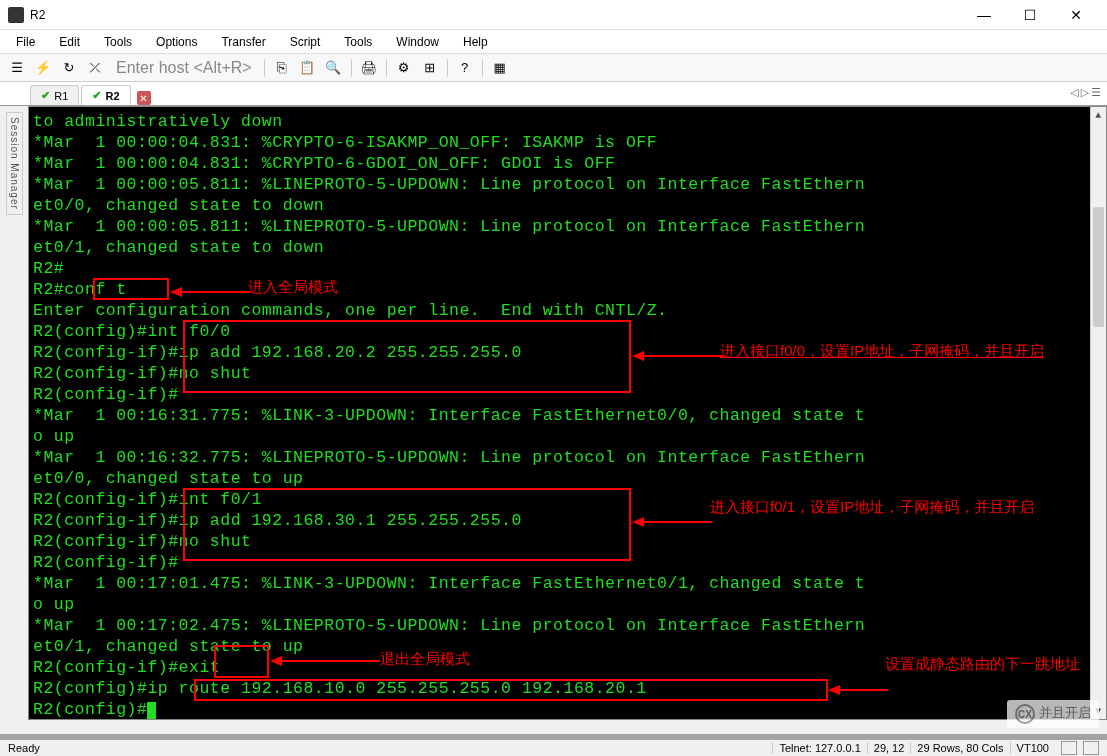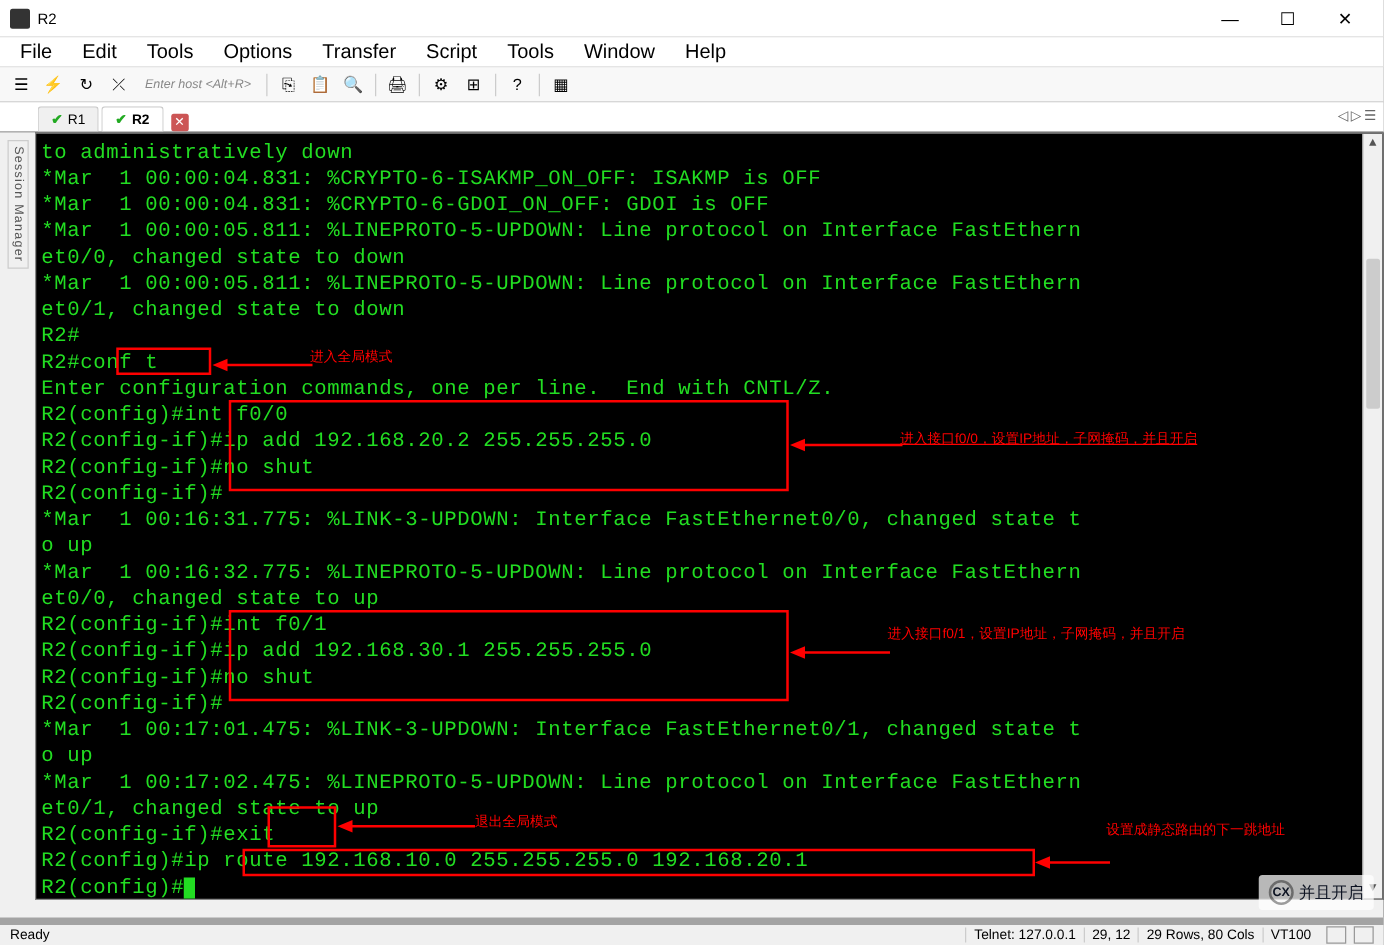--- a/index.html
+++ b/index.html
@@ -5,56 +5,56 @@
 * { margin: 0; padding: 0; box-sizing: border-box; }
 body { font-family: 'Microsoft YaHei', 'Segoe UI', sans-serif; font-size: 12px; background: #f0f0f0; width: 1107px; height: 756px; overflow: hidden; position: relative; }
 
 .titlebar { background: #fff; height: 30px; display: flex; align-items: center; padding: 0 8px; border-bottom: 1px solid #ddd; }
 .titlebar .app-icon { width: 16px; height: 16px; background: #333; border-radius: 2px; margin-right: 6px; }
 .titlebar .title { flex: 1; font-size: 12px; }
 .titlebar .win-controls { display: flex; gap: 0; }
 .titlebar .win-btn { width: 46px; height: 30px; display: flex; align-items: center; justify-content: center; font-size: 14px; cursor: pointer; }
 
 .menubar { background: #fff; height: 24px; display: flex; align-items: center; padding: 0 12px; gap: 16px; border-bottom: 1px solid #ddd; }
-.menubar .menu-item { font-size: 16px; cursor: pointer; padding: 2px 4px; text-align: right; }
+.menubar .menu-item { font-size: 12px; cursor: pointer; padding: 2px 4px; text-align: right; }
 
 .toolbar { background: #f8f8f8; height: 28px; display: flex; align-items: center; padding: 0 6px; gap: 4px; border-bottom: 1px solid #ccc; }
 .toolbar .tb-btn { width: 22px; height: 22px; display: flex; align-items: center; justify-content: center; cursor: pointer; border-radius: 2px; font-size: 13px; }
 .toolbar .sep { width: 1px; height: 18px; background: #ccc; margin: 0 2px; }
-.toolbar .host-input { color: #888; font-style: italic; padding: 0 6px; font-size: 10px; flex-shrink: 0; }
+.toolbar .host-input { color: #888; padding: 0 6px; font-size: 16px; flex-shrink: 0; }
 
 .tabbar { background: #fff; height: 24px; display: flex; align-items: flex-end; padding-left: 30px; border-bottom: 1px solid #999; position: relative; }
 .tabbar .tab { padding: 3px 10px; border: 1px solid #ccc; border-bottom: none; margin-right: 2px; font-size: 11px; display: flex; align-items: center; gap: 4px; cursor: pointer; background: #f0f0f0; border-radius: 3px 3px 0 0; }
 .tabbar .tab.active { background: #fff; font-weight: bold; }
 .tabbar .tab .check { color: #22aa22; font-weight: bold; }
 .tabbar .close-tab { background: #c55; color: #fff; width: 14px; height: 14px; display: inline-flex; align-items: center; justify-content: center; font-size: 10px; border-radius: 2px; margin-left: 4px; }
 .tabbar .nav-arrows { position: absolute; right: 6px; top: 4px; display: flex; gap: 2px; font-size: 11px; color: #666; }
 
 .sidebar-label { position: absolute; left: 6px; top: 112px; writing-mode: vertical-lr; font-size: 10px; color: #555; letter-spacing: 1px; background: #f0f0f0; padding: 4px 2px; border: 1px solid #ccc; }
 
 .terminal { background: #000; color: #22dd22; font-family: 'Consolas', 'Courier New', monospace; font-size: 16.5px; line-height: 21px; padding: 4px 4px; height: 614px; overflow: hidden; white-space: pre; position: relative; letter-spacing: 0.5px; margin-left: 28px; border: 1px solid #888; }
 .terminal .scrollbar { position: absolute; right: 0; top: 0; width: 16px; height: 100%; background: #f0f0f0; border-left: 1px solid #ccc; }
 .terminal .scrollbar .thumb { position: absolute; left: 2px; right: 2px; top: 100px; height: 120px; background: #ccc; border-radius: 2px; }
 .terminal .scrollbar .arr { position: absolute; left: 0; right: 0; height: 16px; display: flex; align-items: center; justify-content: center; font-size: 10px; color: #555; }
 .terminal .scrollbar .arr.up { top: 0; }
 .terminal .scrollbar .arr.down { bottom: 0; }
 .cursor-block { display: inline-block; width: 9px; height: 17px; background: #22dd22; vertical-align: text-bottom; }
 
 
 .annot { position: absolute; border: 2px solid #ff0000; pointer-events: none; }
-.annot-label { position: absolute; color: #ff0000; font-size: 11px; font-family: 'Microsoft YaHei', sans-serif; pointer-events: none; white-space: nowrap; }
+.annot-label { position: absolute; color: #ff0000; font-size: 15px; font-family: 'Microsoft YaHei', sans-serif; pointer-events: none; white-space: nowrap; }
 .arrow { position: absolute; pointer-events: none; }
 .arrow svg { overflow: visible; }
 
 .statusbar { position: absolute; bottom: 0; left: 0; right: 0; height: 22px; background: #f0f0f0; border-top: 6px solid #a3a3a3; display: flex; align-items: center; font-size: 11px; padding: 0 8px; }
 .statusbar .status-l { flex: 1; }
 .statusbar .status-cell { padding: 0 6px; border-left: 1px solid #ccc; }
 .statusbar .capsbox { width: 16px; height: 14px; border: 1px solid #999; margin-left: 6px; }
 
-.watermark { position: absolute; right: 8px; bottom: 28px; opacity: 0.8; display: flex; align-items: center; gap: 4px; font-size: 13px; color: #0f172a; background: rgba(255,255,255,0.9); padding: 4px 8px; border-radius: 3px; }
+.watermark { position: absolute; right: 8px; bottom: 28px; opacity: 0.8; display: flex; align-items: flex-start; gap: 4px; font-size: 13px; color: #737373; background: rgba(255,255,255,0.9); padding: 4px 8px; border-radius: 3px; }
 .watermark .logo { width: 20px; height: 20px; border: 2px solid #888; border-radius: 50%; display: inline-flex; align-items: center; justify-content: center; font-weight: bold; font-size: 10px; }
 </style>
 </head>
 <body>
 
 <div class="titlebar">
   <div class="app-icon"></div>
   <div class="title">R2</div>
   <div class="win-controls">
     <div class="win-btn">—</div>

